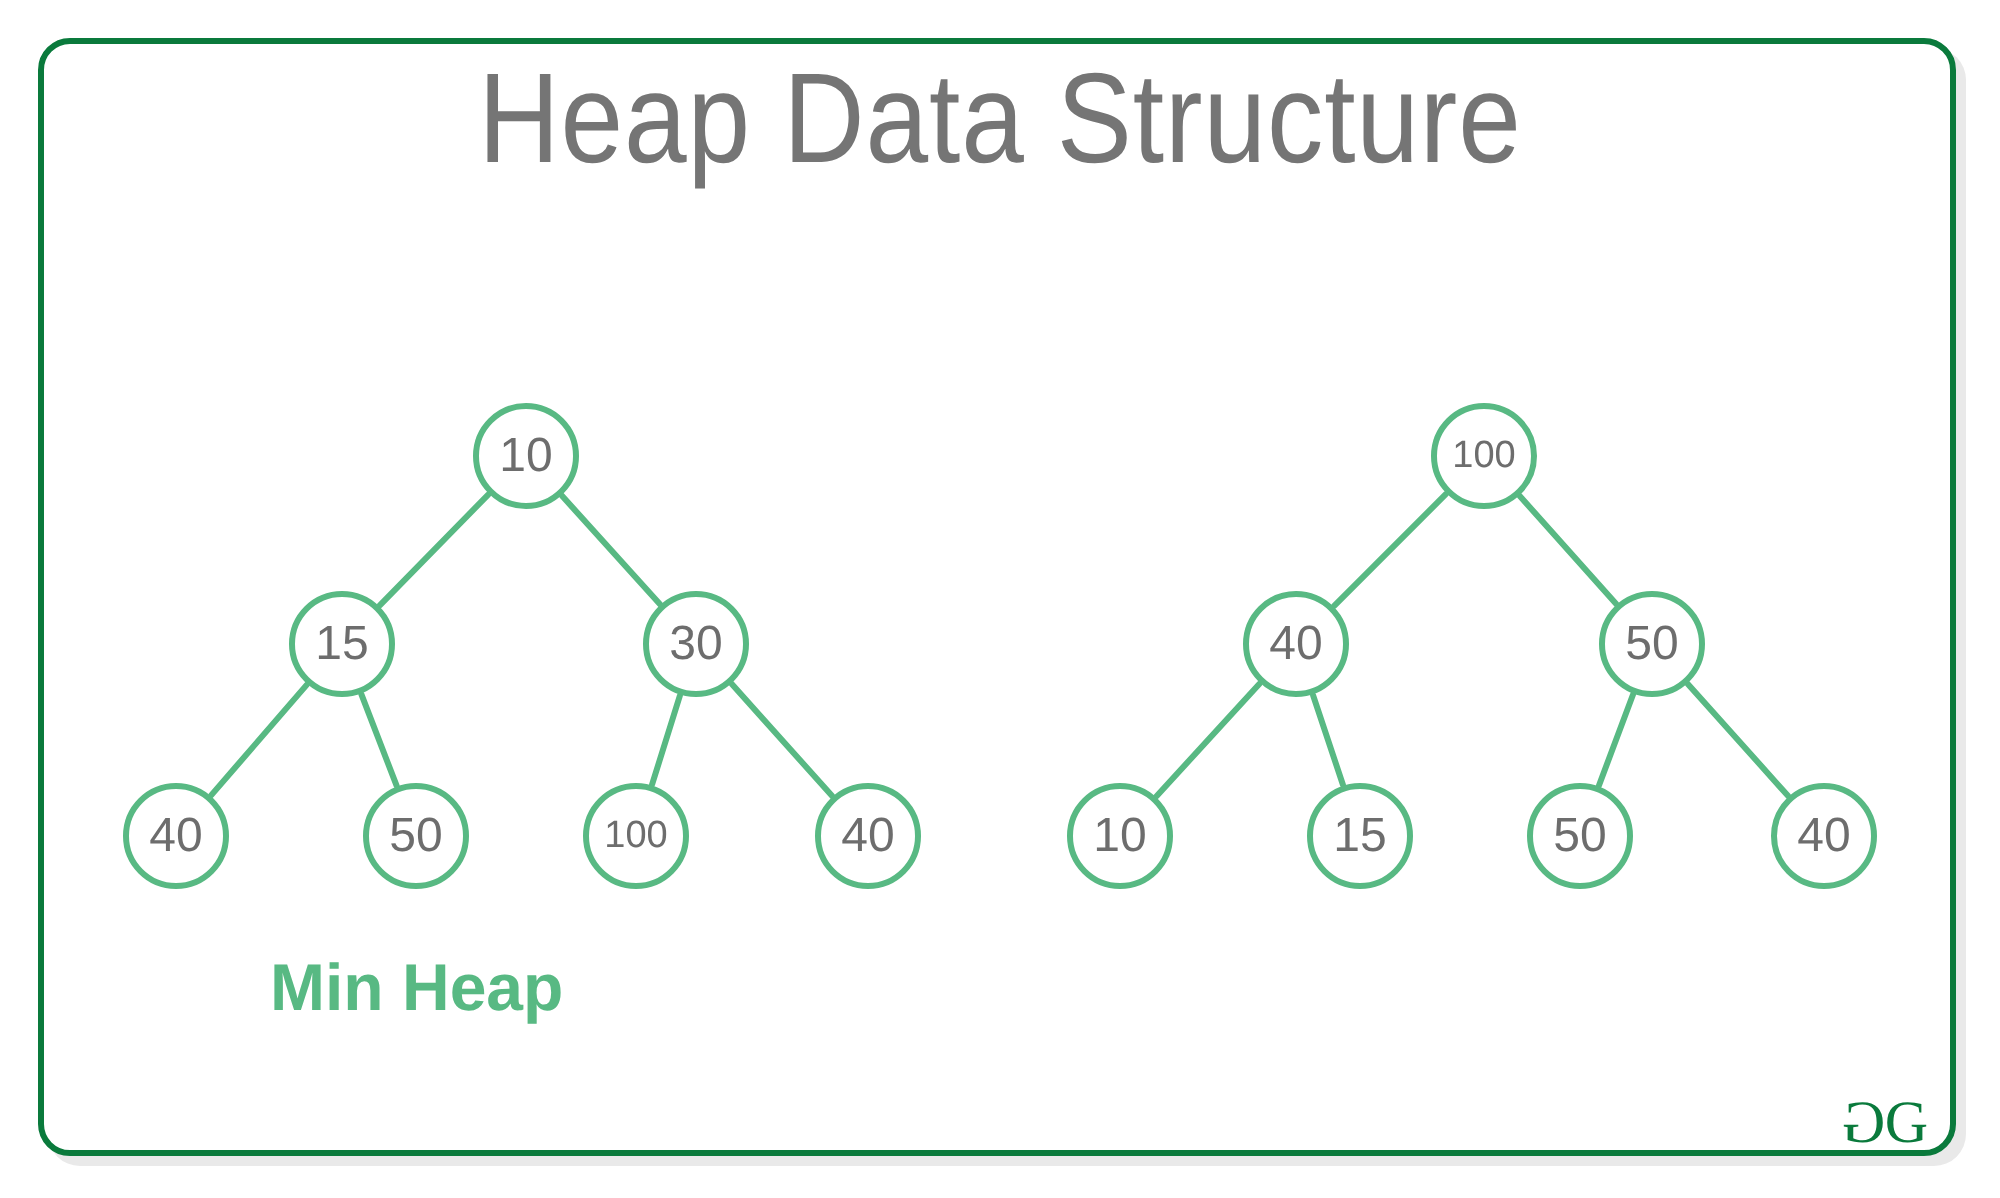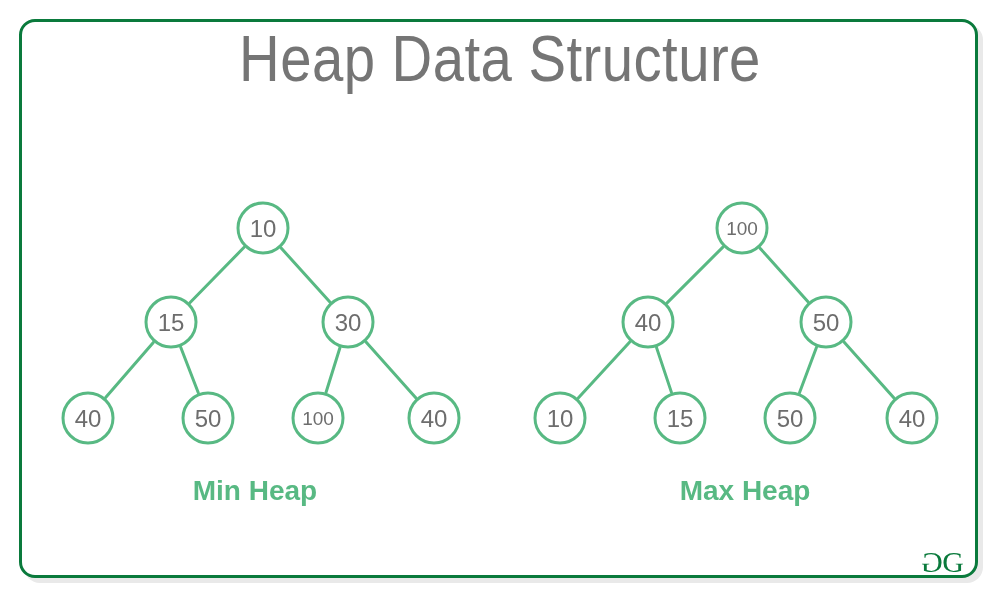--- a/index.html
+++ b/index.html
@@ -49,25 +49,25 @@
   .diagram {
     position: absolute;
     left: 0;
     top: 0;
     width: 1000px;
     height: 599px;
   }
   .heap-label {
     position: absolute;
     font-family: "Liberation Sans", sans-serif;
-    font-size: 28px;
+    font-size: 33px;
     font-weight: bold;
     color: #58b983;
     white-space: nowrap;
-    text-align: center;
+    text-align: left;
   }
   .label-min { left: 135px; top: 475px; width: 240px; }
   .label-max { left: 625px; top: 475px; width: 240px; }
   .logo {
     position: absolute;
     right: 36px;
     bottom: 22px;
     font-family: "Liberation Serif", serif;
     font-size: 30px;
     color: #0a7a3c;
@@ -161,17 +161,16 @@
           <text x="790" y="418" text-anchor="middle" dominant-baseline="central" fill="#6d6d6d" font-size="24">50</text>
         </g>
         <g>
           <circle cx="912" cy="418" r="25" fill="#ffffff" stroke="#58b983" stroke-width="3"></circle>
           <text x="912" y="418" text-anchor="middle" dominant-baseline="central" fill="#6d6d6d" font-size="24">40</text>
         </g>
       </g>
   </svg>
 
   <div class="heap-label label-min">Min Heap</div>
-  <div class="heap-label label-max">Max Heap</div>
 
   <div class="logo"><span class="flip">G</span><span>G</span></div>
 
 </div>
 
 </body></html>

